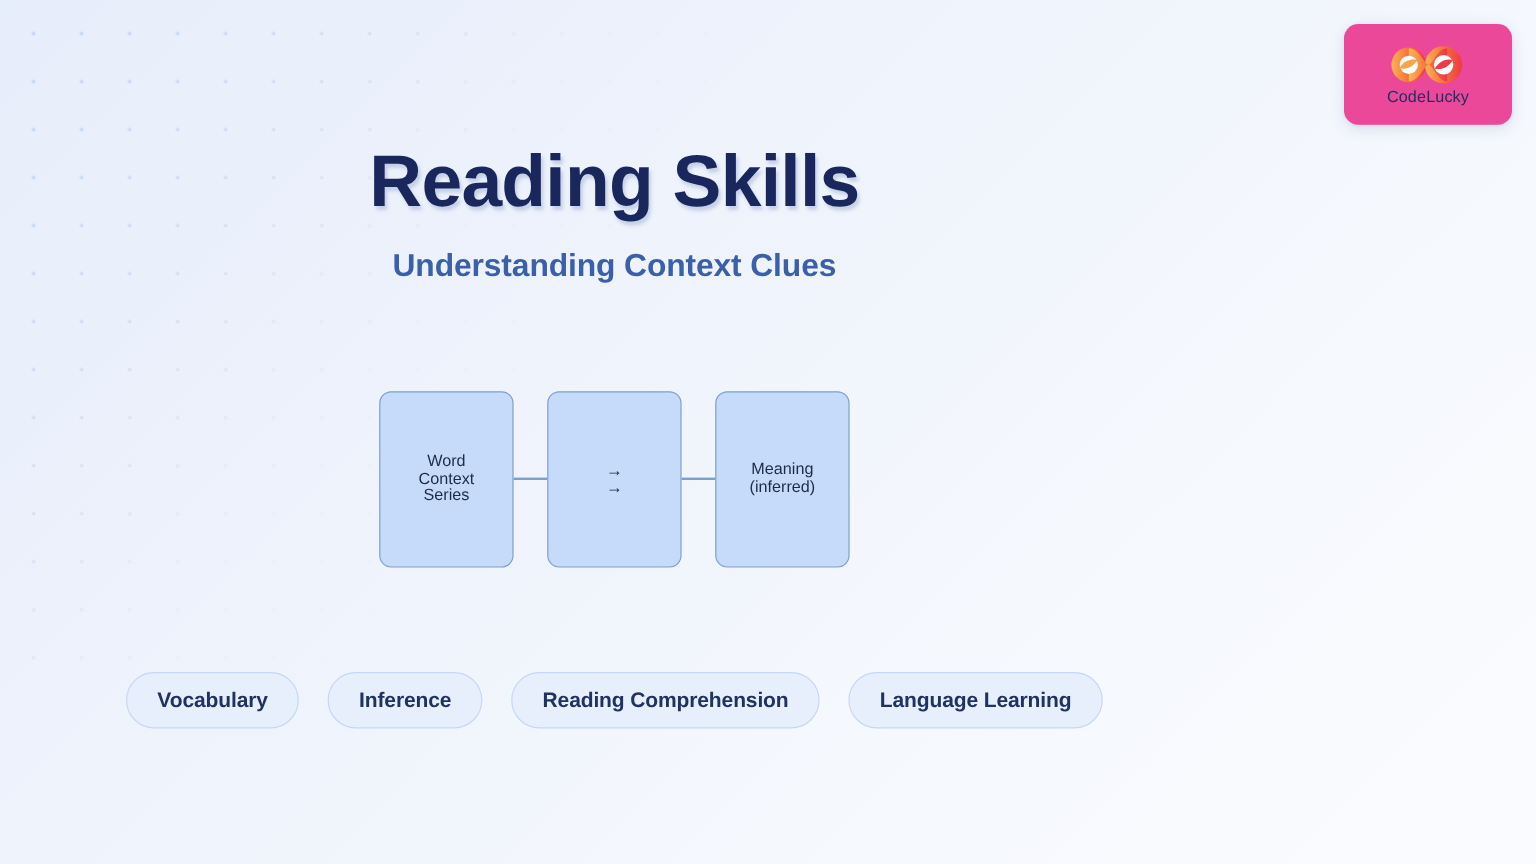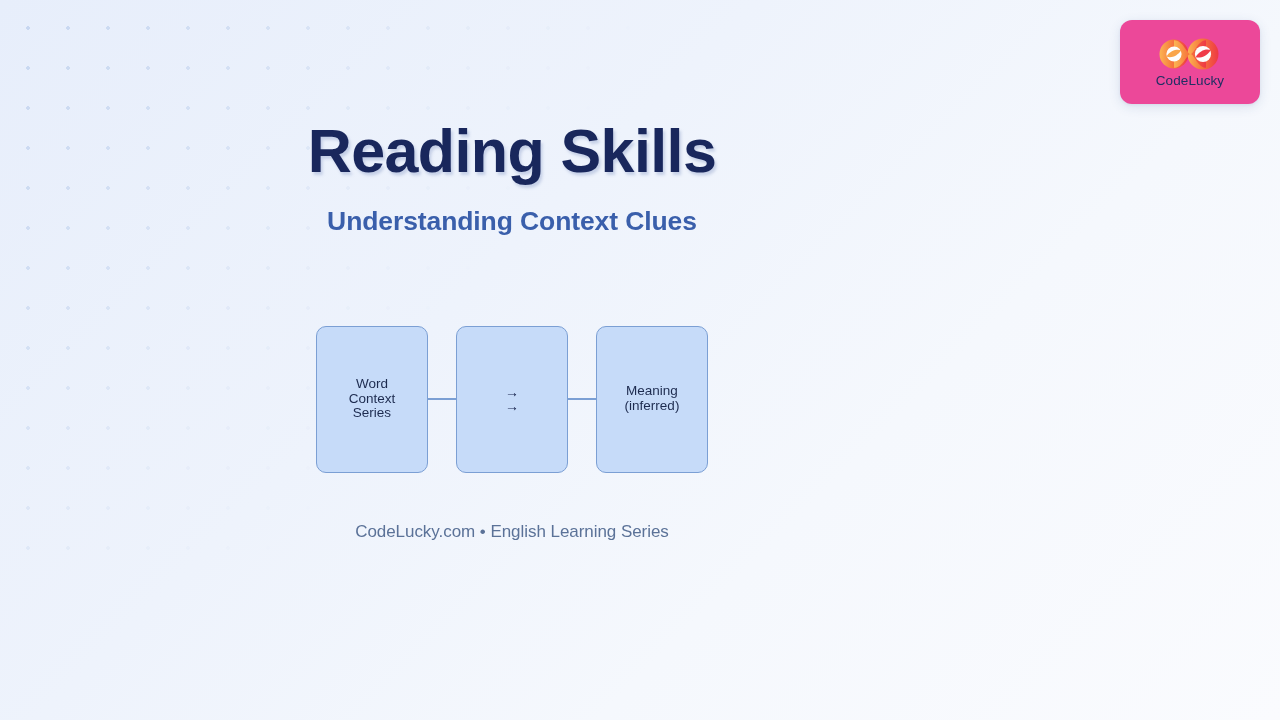--- a/index.html
+++ b/index.html
@@ -158,16 +158,21 @@
 
     <div class="connector"></div>
 
     <div class="flow-box">
       <div class="line">Meaning</div>
       <div class="line">(inferred)</div>
     </div>
 
   </div>
 
+  <div class="tags">
+    <div class="tag">Vocabulary</div>
+    <div class="tag">Inference</div>
+    <div class="tag">Reading Comprehension</div>
+    <div class="tag">Language Learning</div>
+  </div>
 
-  <div class="footer">CodeLucky.com • English Learning Series</div>
 
 </div>
 
 </body></html>

